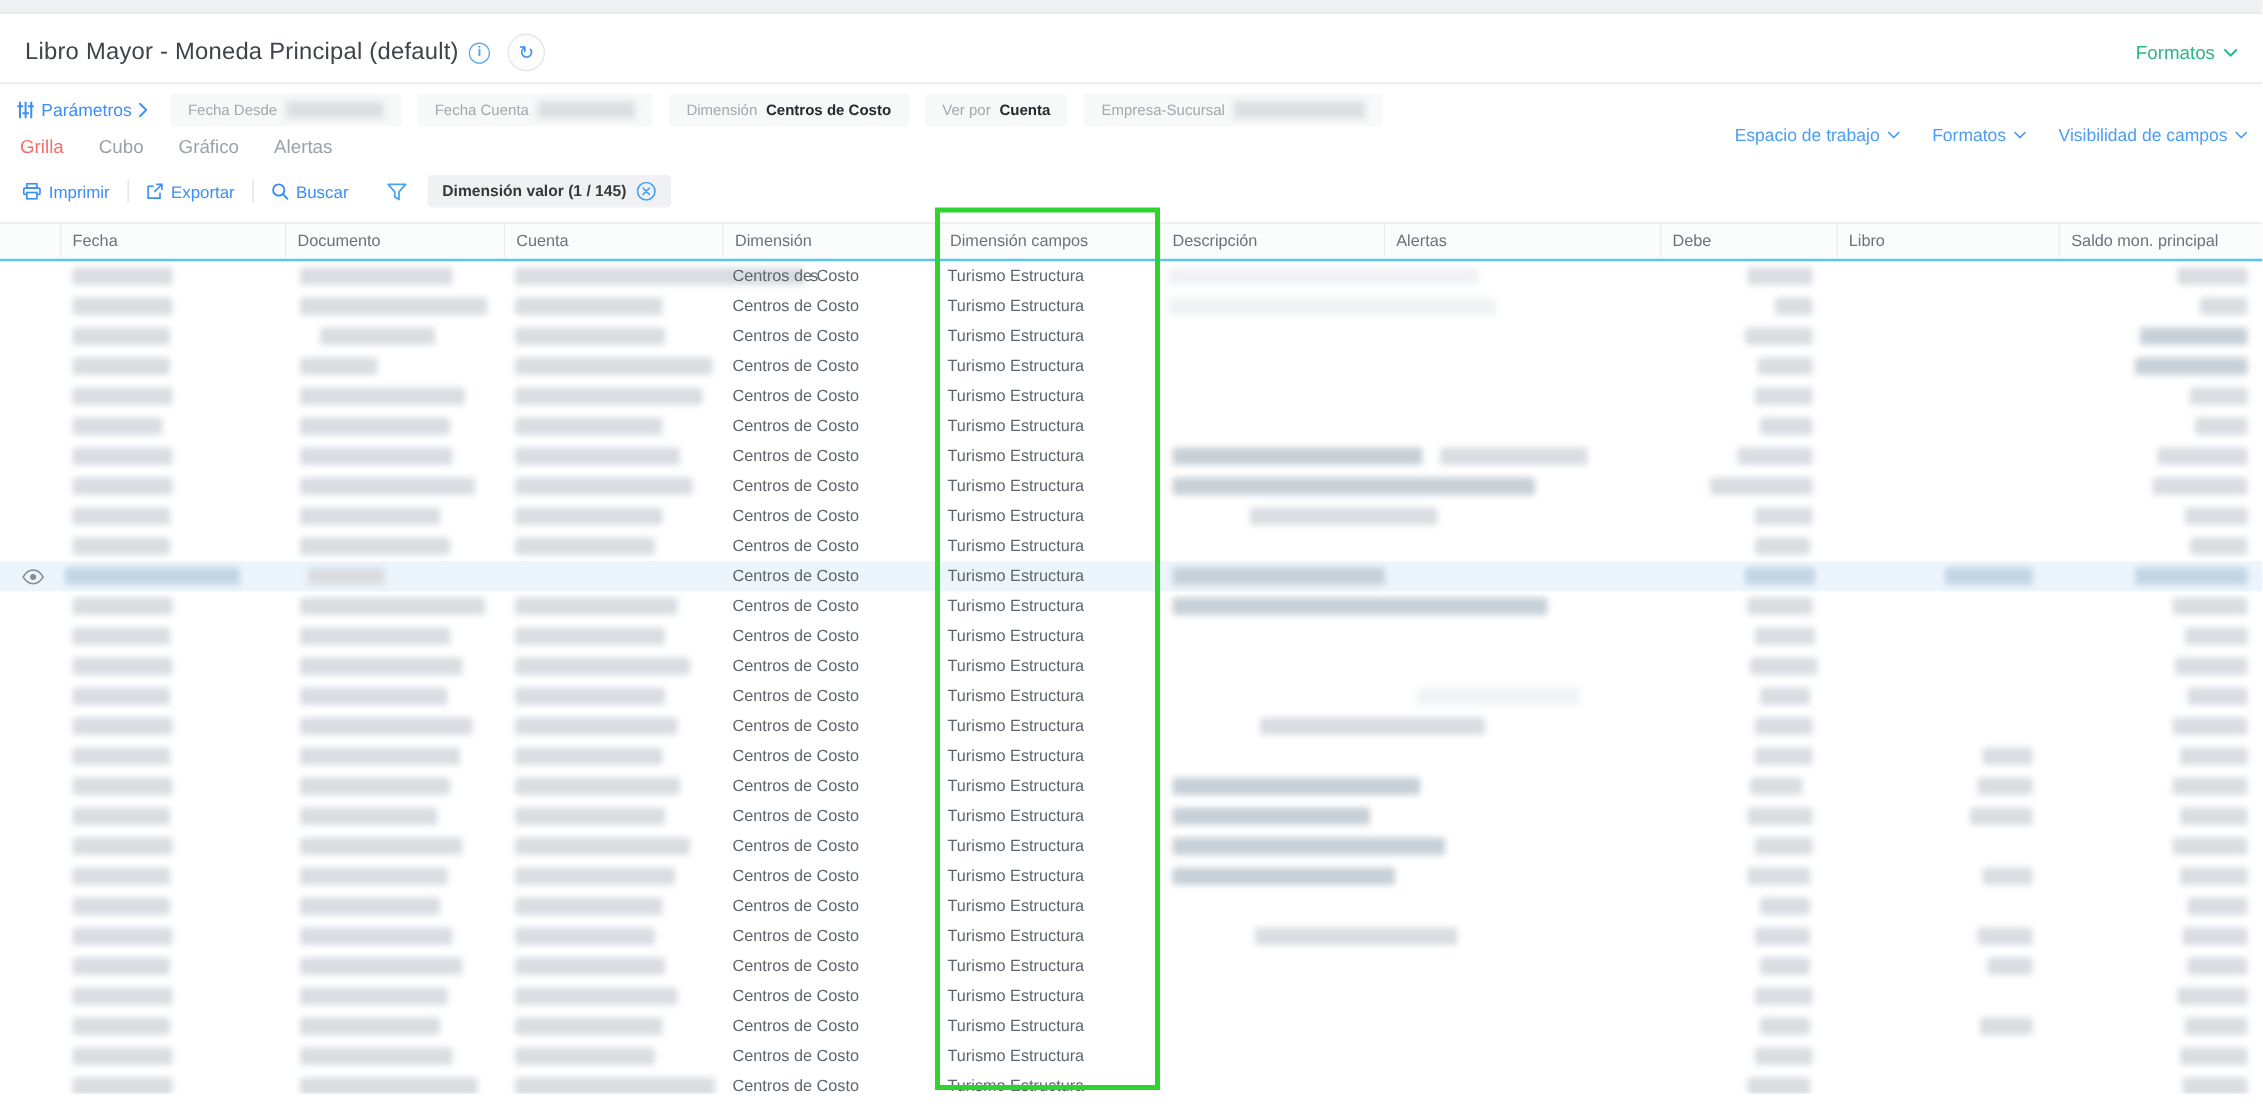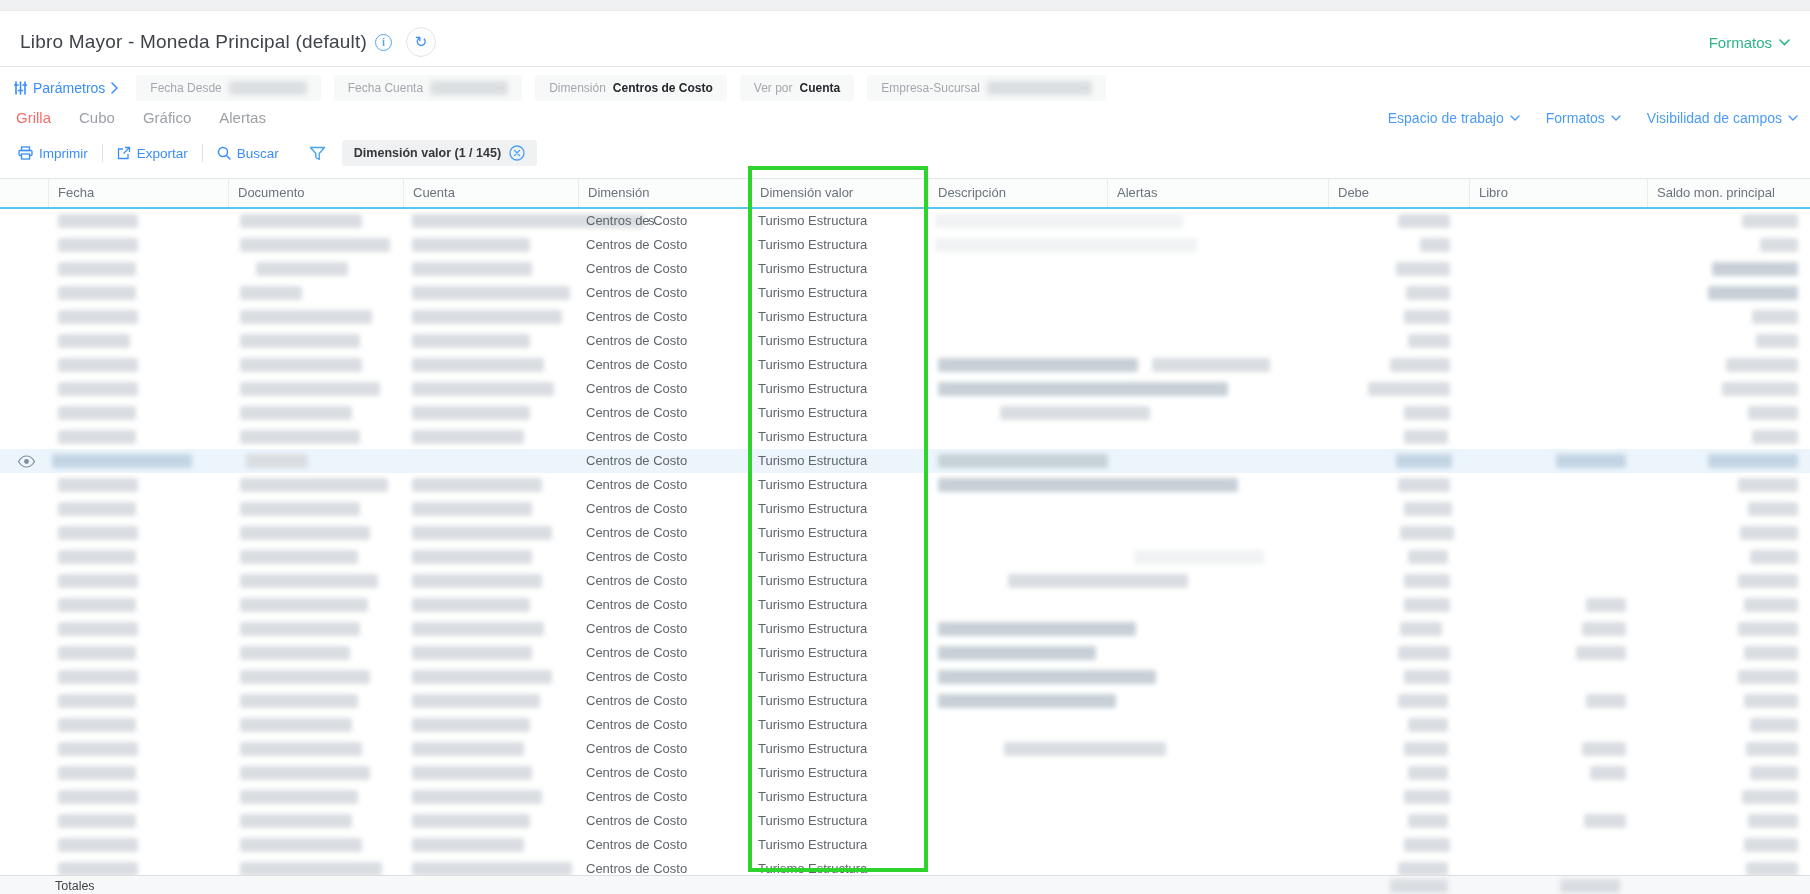--- a/index.html
+++ b/index.html
@@ -25,21 +25,21 @@
   .params-toggle { display:flex; align-items:center; gap:6px; color:#3a8ef6; font-size:14px; cursor:pointer; margin-right:18px; }
   .chip { display:inline-flex; align-items:center; height:26px; background:#f7f8f8; border-radius:3px; padding:0 14px; margin-right:13px; font-size:12px; }
   .chip-label { color:#a2a8ad; margin-right:7px; white-space:nowrap; }
   .chip-value { color:#24282c; font-weight:bold; white-space:nowrap; }
   .redact { display:inline-block; height:14px; border-radius:2px; background:#dcdfe2; filter:blur(2.5px); }
 
   
   .tabsbar { position:absolute; top:104px; left:0; width:1810px; height:26px; display:flex; align-items:center; padding-left:16px; gap:28px; }
   .tab { font-size:15px; color:#9ba1a6; cursor:pointer; }
   .tab.active { color:#f56c6c; }
-  .ws-links { position:absolute; top:109px; right:12px; display:flex; gap:26px; height:18px; overflow:hidden; }
+  .ws-links { position:absolute; top:99px; right:12px; display:flex; gap:26px; height:18px; overflow:hidden; }
   .ws-link { display:flex; align-items:center; gap:6px; color:#4b9cf5; font-size:14px; cursor:pointer; white-space:nowrap; }
 
   
   .toolbar { position:absolute; top:138px; left:0; width:1810px; height:30px; display:flex; align-items:center; padding-left:18px; }
   .tool { display:flex; align-items:center; gap:6px; color:#3a8ef6; font-size:13.5px; cursor:pointer; }
   .tsep { width:1px; height:18px; background:#dde1e4; margin:0 14px; }
   .funnel { margin:0 16px 0 30px; cursor:pointer; }
   .filter-chip { display:flex; align-items:center; gap:8px; background:#f0f1f3; border-radius:4px; height:26px; padding:0 12px;
     font-size:12.5px; font-weight:bold; color:#33383c; cursor:pointer; }
 
@@ -195,21 +195,21 @@
     </span>
   </div>
 
   <div class="grid">
     <div class="thead" id="thead">
         <div class="th" style="left: 0px; width: 48px; border-left: none;"></div>
         <div class="th" style="left: 48px; width: 180px;">Fecha</div>
         <div class="th" style="left: 228px; width: 175px;">Documento</div>
         <div class="th" style="left: 403px; width: 175px;">Cuenta</div>
         <div class="th" style="left: 578px; width: 172px;">Dimensión</div>
-        <div class="th" style="left: 750px; width: 178px;">Dimensión valor</div>
+        <div class="th" style="left: 750px; width: 178px;">Dimensión campos</div>
         <div class="th" style="left: 928px; width: 179px;">Descripción</div>
         <div class="th" style="left: 1107px; width: 177px;">Alertas</div>
         <div class="th" style="left: 1328px; width: 185px;">Debe</div>
         <div class="th" style="left: 1469px; width: 178px;">Libro</div>
         <div class="th" style="left: 1647px; width: 163px;">Saldo mon. principal</div>
       </div>
     <div class="tbody" id="tbody">
         <div class="trow" style="top: 0px;">
           <span class="blk s2" style="left: 58px; width: 80px;"></span>
           <span class="blk s2" style="left: 240px; width: 122px;"></span>
@@ -485,20 +485,16 @@
         <div class="trow" style="top: 648px;">
           <span class="blk s2" style="left: 58px; width: 80px;"></span>
           <span class="blk s2" style="left: 240px; width: 142px;"></span>
           <span class="blk s2" style="left: 412px; width: 160px;"></span>
           <span class="blk s2" style="left: 1398px; width: 50px;"></span>
           <span class="blk s2" style="left: 1746px; width: 52px;"></span>
           <span class="cell" style="left: 586px;">Centros de Costo</span>
           <span class="cell" style="left: 758px;">Turismo Estructura</span>
         </div>
       </div>
-    <div class="totals">
-      <span class="totals-label">Totales</span>
-      <span id="totals-blocks"><span class="blk s2" style="left: 1390px; width: 58px;"></span><span class="blk s2" style="left: 1560px; width: 60px;"></span></span>
-    </div>
   </div>
 
   <div class="green-box"></div>
 </div>
 
 </body></html>

